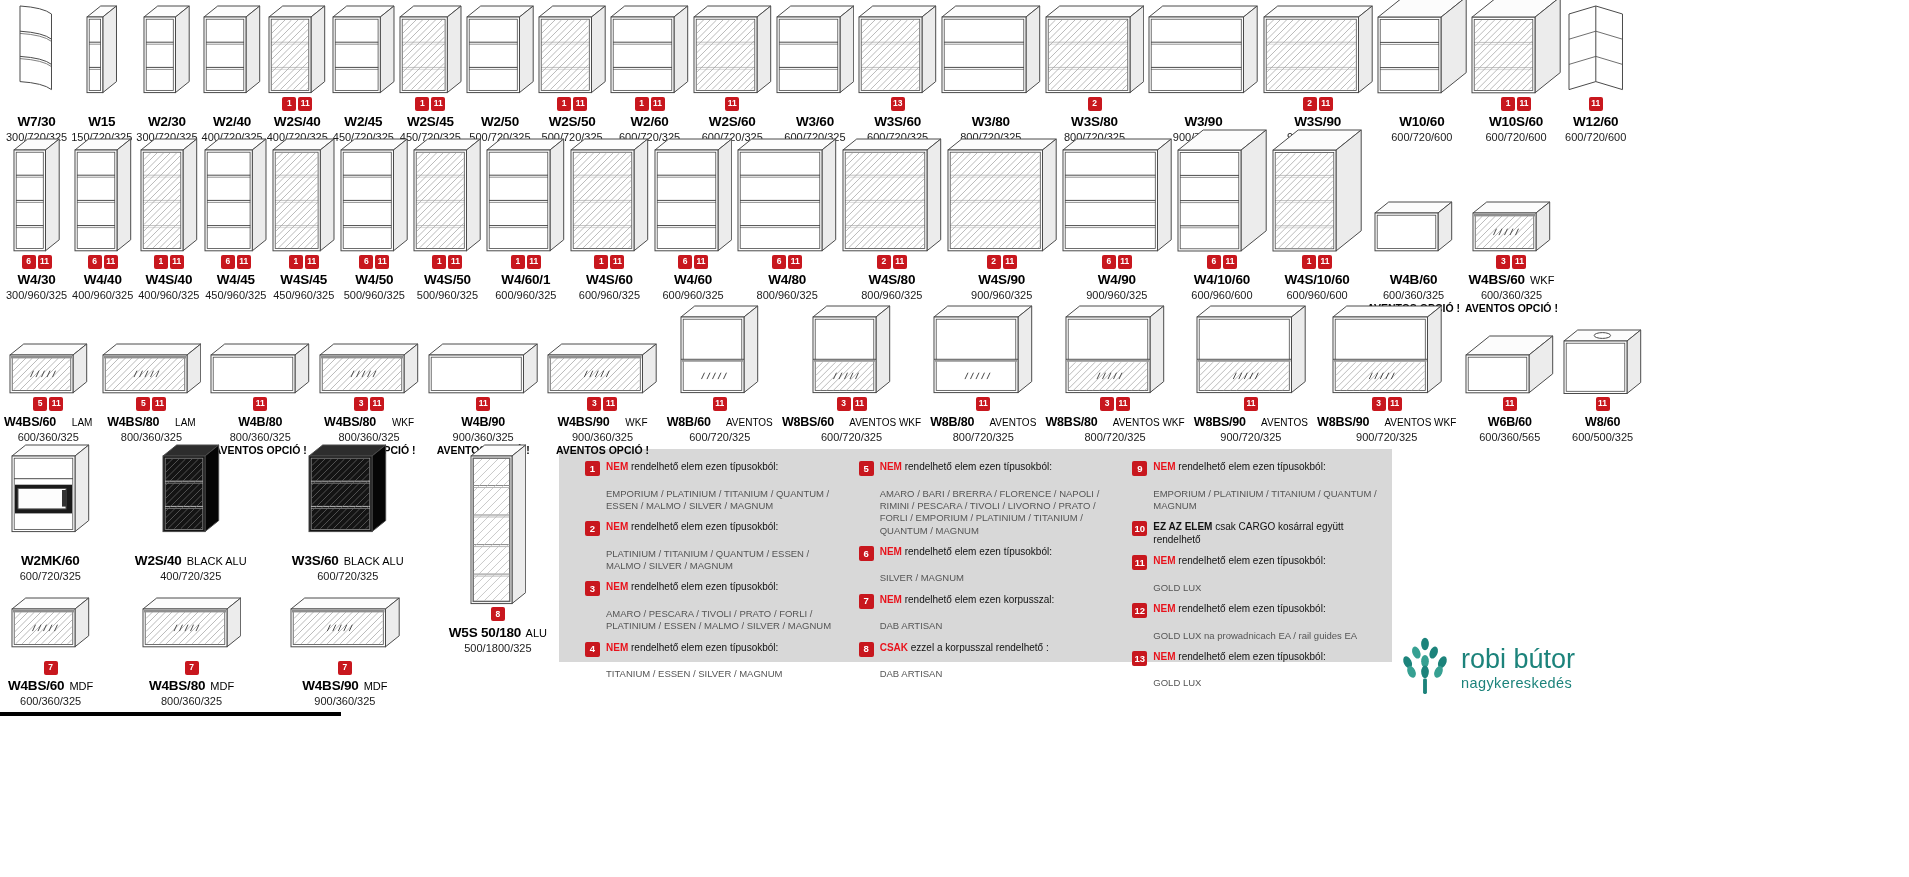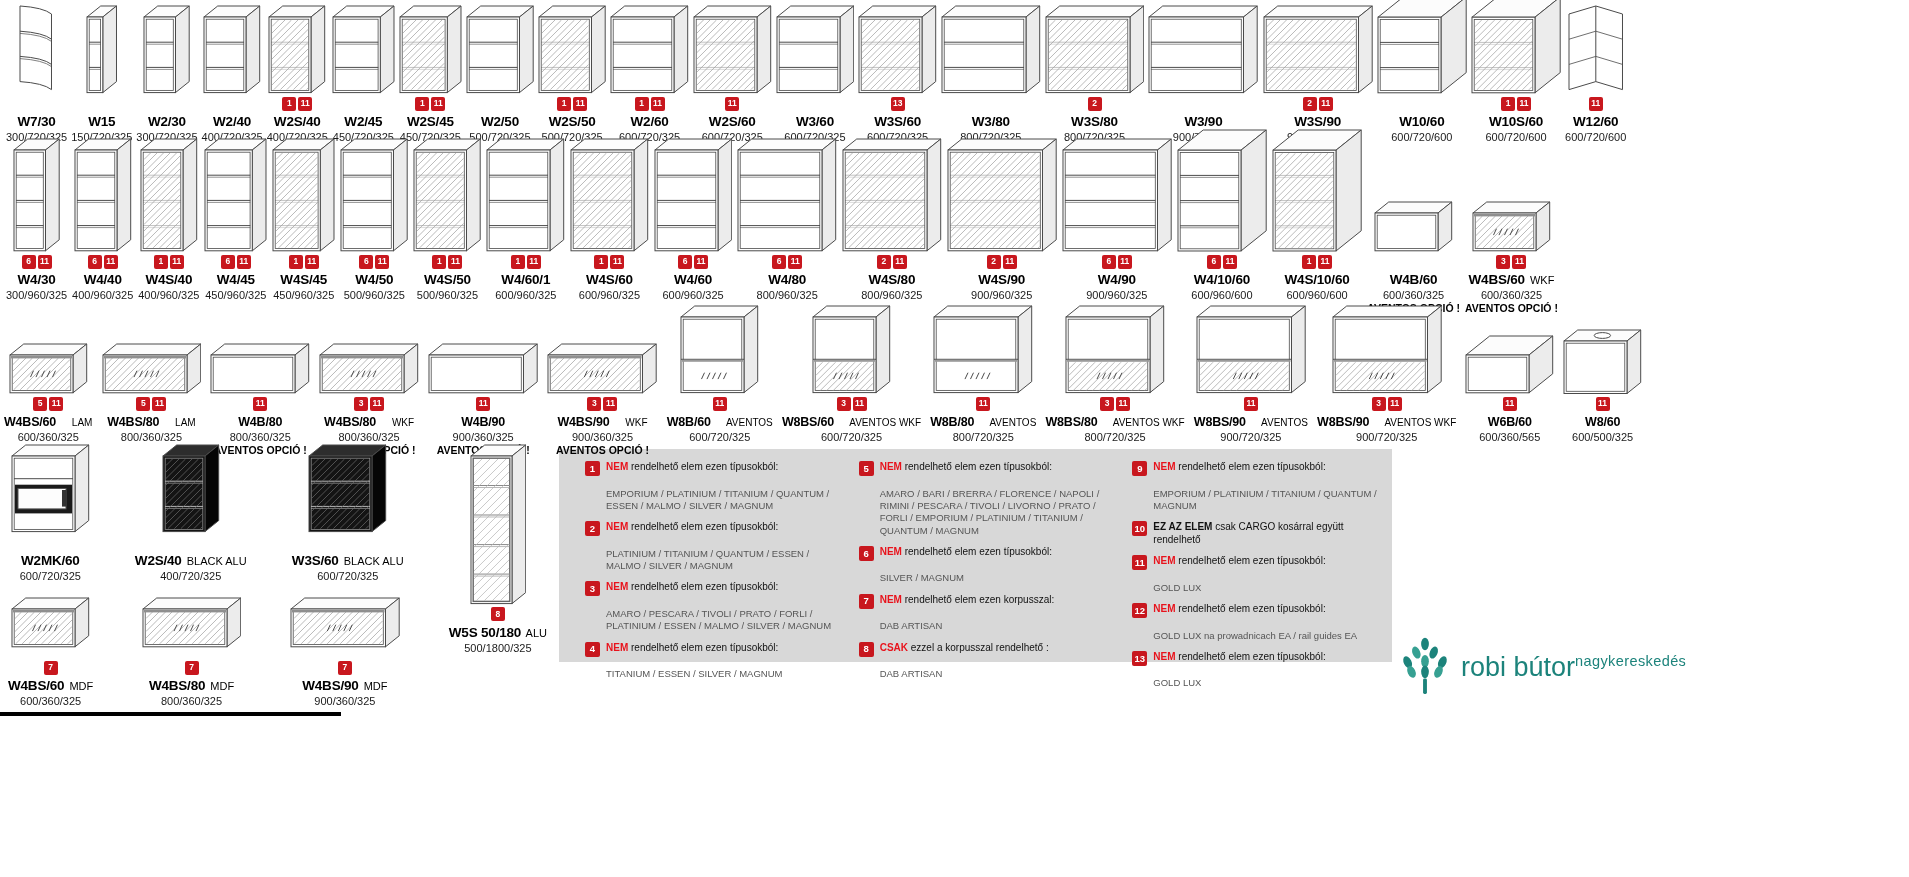--- a/index.html
+++ b/index.html
@@ -36,21 +36,21 @@
     display:flex;padding:12px 12px 8px 26px;gap:26px}
   .lcol{display:flex;flex-direction:column;gap:9px;flex:1}
   .lentry{display:flex;gap:6px;align-items:flex-start}
   .lgbadge{flex:0 0 15px;width:15px;height:15px;font-size:9.5px}
   .ltext{font-size:10px;line-height:1.25;color:#333}
   .llead{font-weight:bold;color:var(--red)}
   .llead.dark{color:#111}
   .lhead{font-weight:normal;color:#111}
   .lbody{color:#555;font-size:9.5px;line-height:1.3;margin-top:14px}
   #logo{position:absolute;left:1398px;top:636px;display:flex;align-items:center;gap:9px}
-  .logo-text{display:flex;flex-direction:row}
+  .logo-text{display:flex;flex-direction:column}
   .logo-title{font-size:27px;color:var(--teal);line-height:1.1}
   .logo-sub{font-size:14.5px;color:var(--teal);letter-spacing:.4px}
   .lf1{fill:var(--teal)} .lf2{fill:#36a092}
   .bottom-rule{position:absolute;left:0;top:712px;width:341px;height:4px;background:#000}
 </style>
 </head>
 <body>
 
 <div id="catalog">
   <div class="legend" id="legend">

